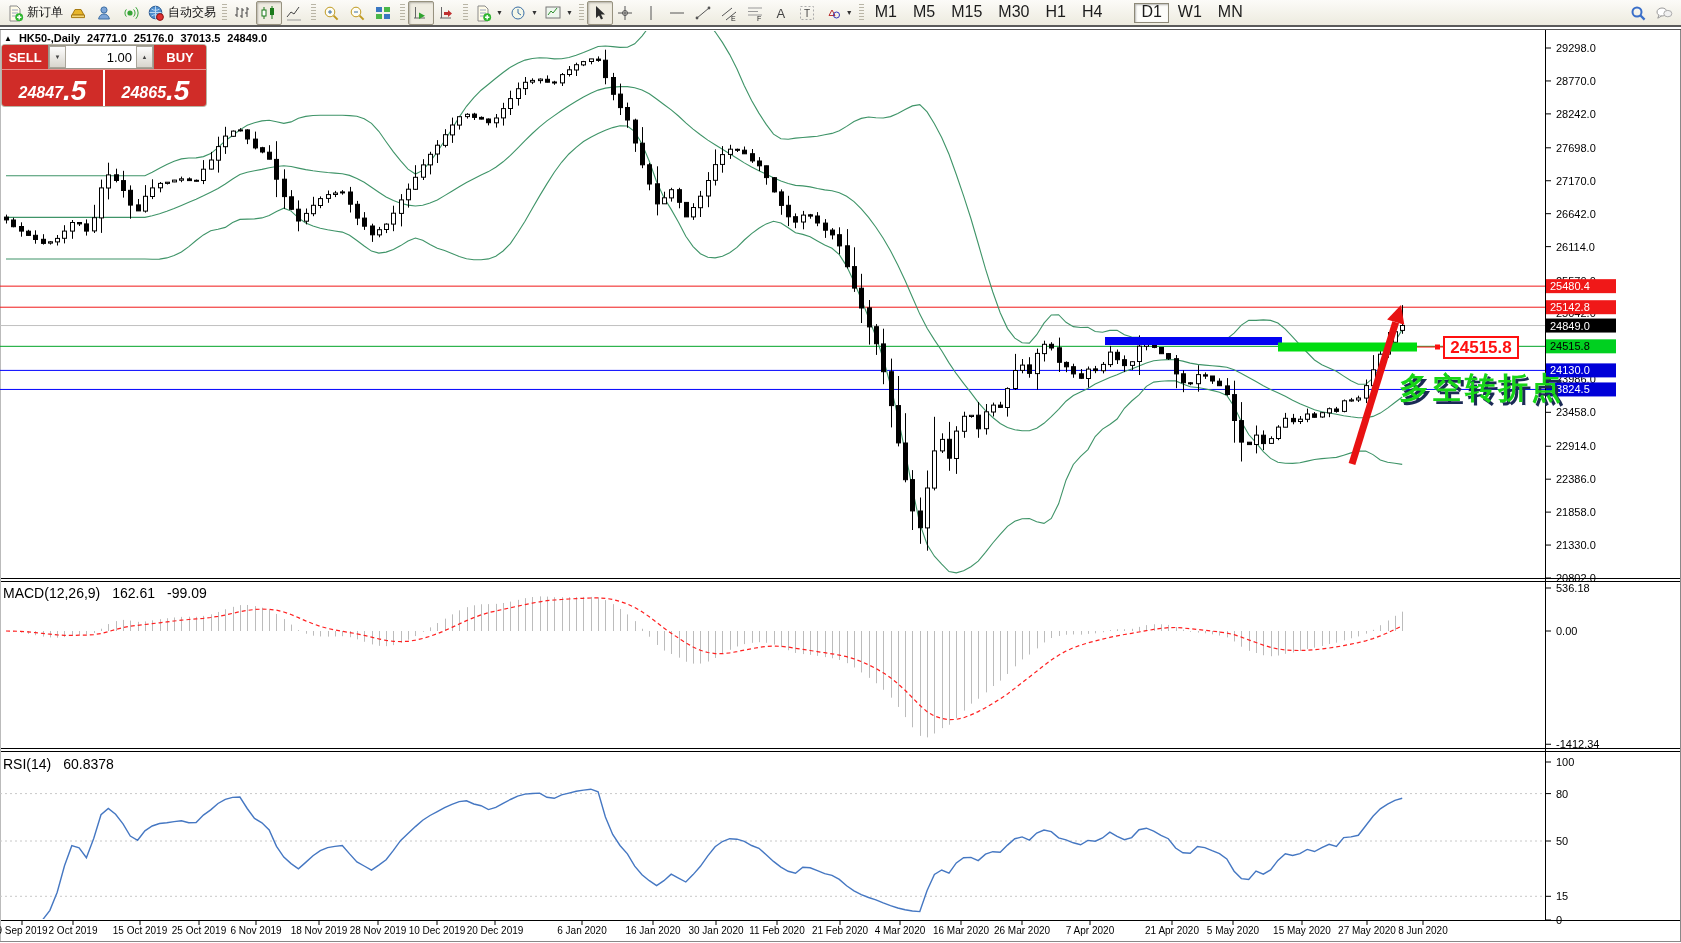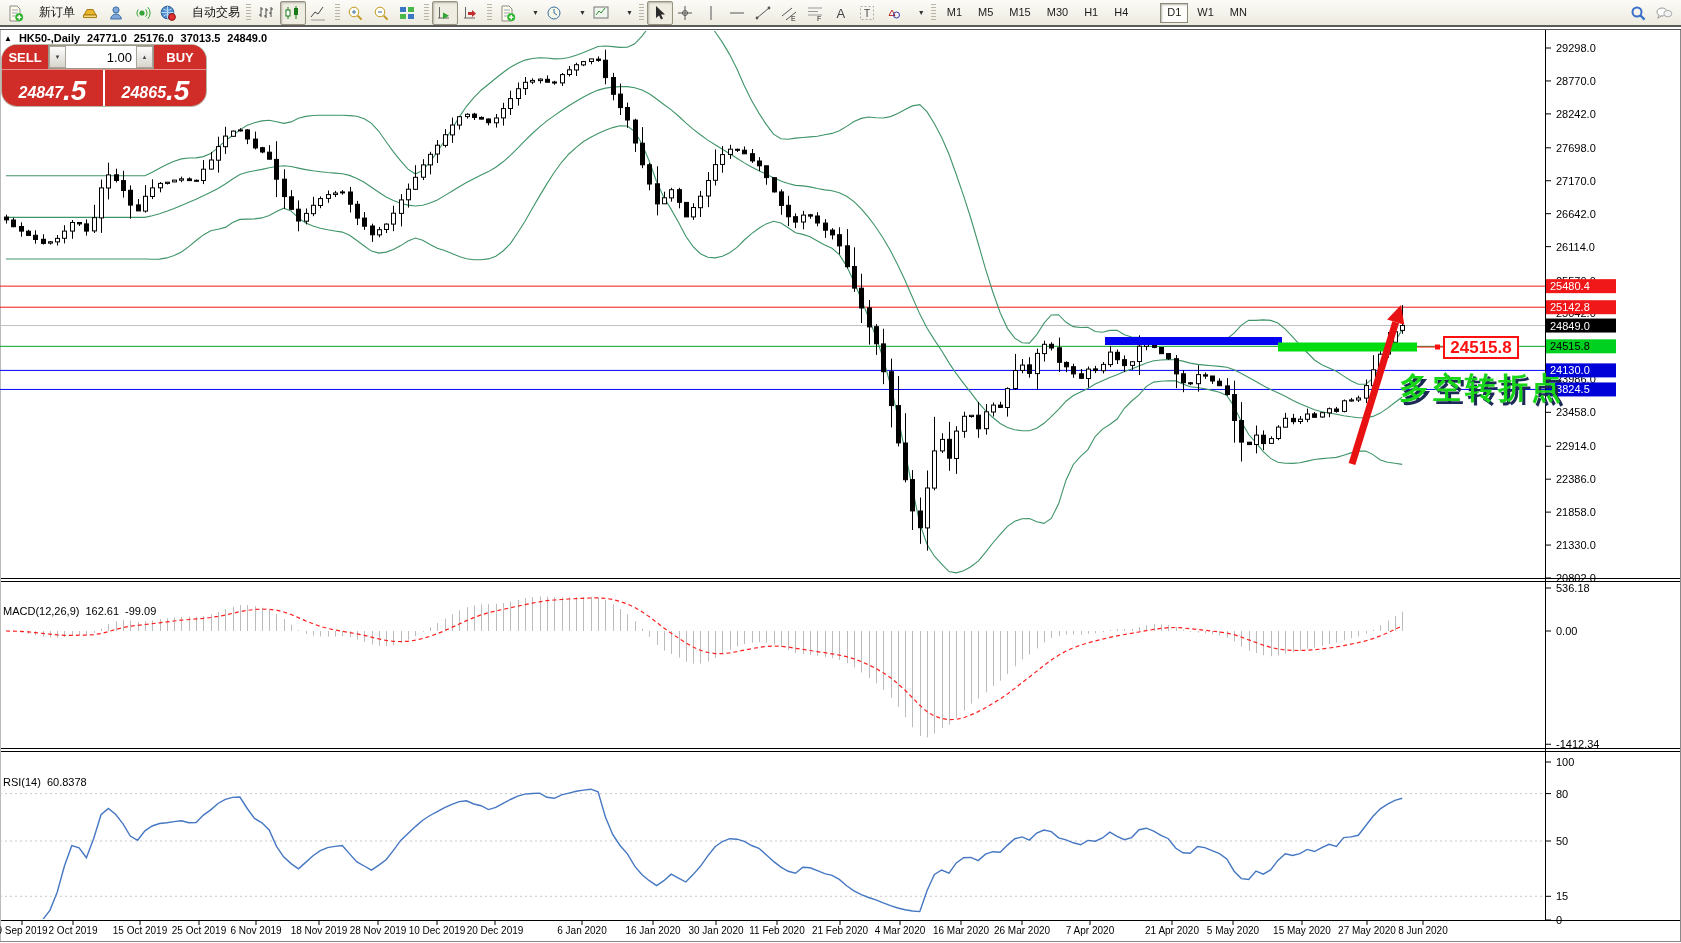--- a/index.html
+++ b/index.html
@@ -3,39 +3,39 @@
 <meta charset="utf-8">
 <style>
   html,body{margin:0;padding:0;background:#fff;font-family:"Liberation Sans",sans-serif;}
   #app{position:relative;width:1681px;height:943px;background:#fff;overflow:hidden;}
   
   .toolbar{position:absolute;left:0;top:0;width:1681px;height:27px;box-sizing:border-box;
     background:linear-gradient(#fcfbf8,#edebdf);border-bottom:2px solid #5a5a5a;
     display:flex;align-items:center;padding:0 3px;}
   .tb-grip{width:5px;height:18px;margin:0 3px;
     background:repeating-linear-gradient(180deg,#b9b5a6 0 1px,rgba(0,0,0,0) 1px 3px);}
-  .tb-btn{display:flex;align-items:center;gap:15px;height:22px;min-width:20px;padding:0 2px;
+  .tb-btn{display:flex;align-items:center;gap:3px;height:22px;min-width:20px;padding:0 2px;
     border:1px solid transparent;border-radius:2px;cursor:default;}
   .tb-btn.active{background:#efece1;border-color:#97927f;box-shadow:inset 1px 1px 2px rgba(0,0,0,.25);}
   .tb-btn svg{width:18px;height:18px;display:block;}
   .tb-label{font-size:12px;color:#101010;white-space:nowrap;}
   .caret{font-size:7px;color:#333;margin-left:1px;}
-  .tf-btn{font-size:11px;color:#1c1c1c;height:18px;line-height:16px;padding:0 6px;margin:0 1px;
+  .tf-btn{font-size:16px;color:#1c1c1c;height:18px;line-height:16px;padding:0 6px;margin:0 1px;
     border:1px solid transparent;}
   .tf-btn.active{background:#fdfdfa;border:1px solid #8d castle;}
   .tf-btn.active{background:#fdfdfa;border:1px solid #8d8978;box-shadow:inset 1px 1px 2px rgba(0,0,0,.28);margin-left:24px;}
   .tb-right{margin-left:auto;display:flex;align-items:center;}
   
   .chart-title{position:absolute;left:4px;top:32px;font-size:11px;font-weight:700;color:#000;
     display:flex;gap:7px;align-items:center;}
   .chart-title .marker{font-size:8px;}
-  .ind-label{position:absolute;left:3px;font-size:11px;color:#000;display:flex;gap:6px;margin-top:20px;}
+  .ind-label{position:absolute;left:3px;font-size:14px;color:#000;display:flex;gap:12px;}
   
   .widget{position:absolute;left:2px;top:45px;width:204px;height:61px;background:#d02c28;
-    border-radius:15px;overflow:hidden;box-shadow:0 0 0 1px #b8b4a4;}
+    border-radius:3px;overflow:hidden;box-shadow:0 0 0 1px #b8b4a4;}
   .w-row1{display:flex;height:24px;background:#d02c28;}
   .w-sell,.w-buy{color:#fff;font-size:13px;font-weight:700;display:flex;align-items:center;justify-content:center;}
   .w-sell{width:46px;}
   .w-buy{flex:1;}
   .w-vol{display:flex;width:106px;background:#e7e5e0;border:1px solid #9a968a;box-sizing:border-box;}
   .w-spin{width:17px;background:linear-gradient(#fdfdfd,#d8d5cd);border:1px solid #a9a59a;box-sizing:border-box;
     display:flex;align-items:center;justify-content:center;font-size:6px;color:#444;}
   .w-vol input{flex:1;width:60px;border:none;outline:none;text-align:right;font-size:13px;padding:0 4px;
     font-family:"Liberation Sans",sans-serif;color:#000;background:#fff;}
   .w-row2{display:flex;height:37px;border-top:1px solid #e98f8c;font-style:italic;}

